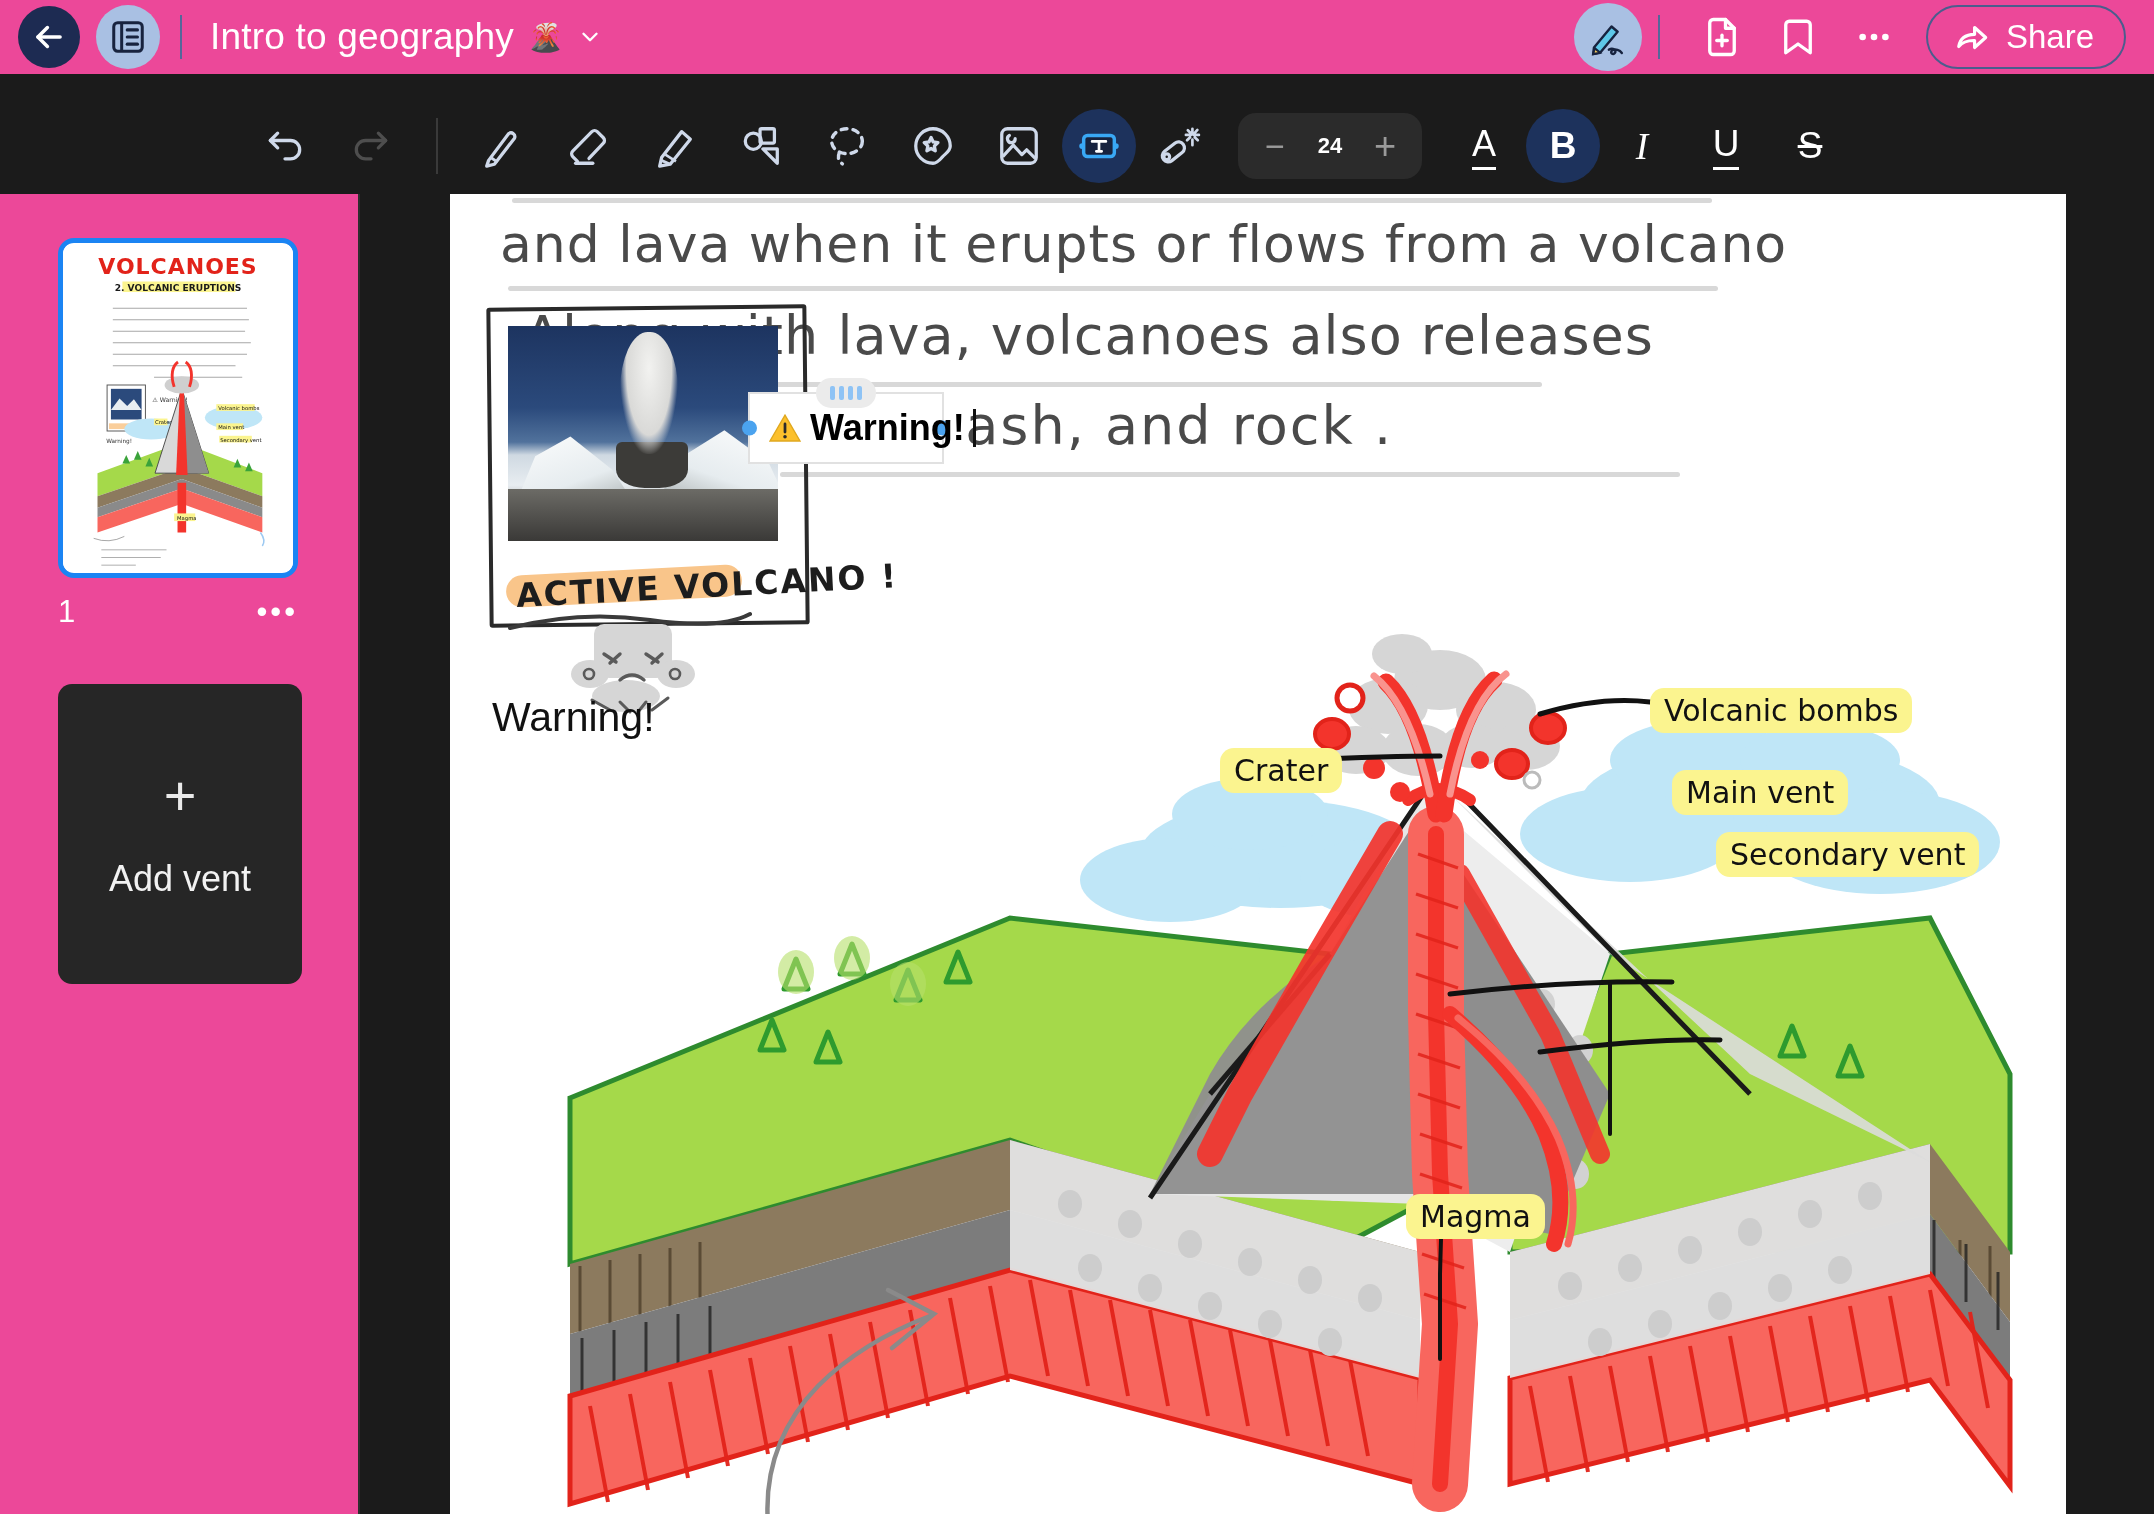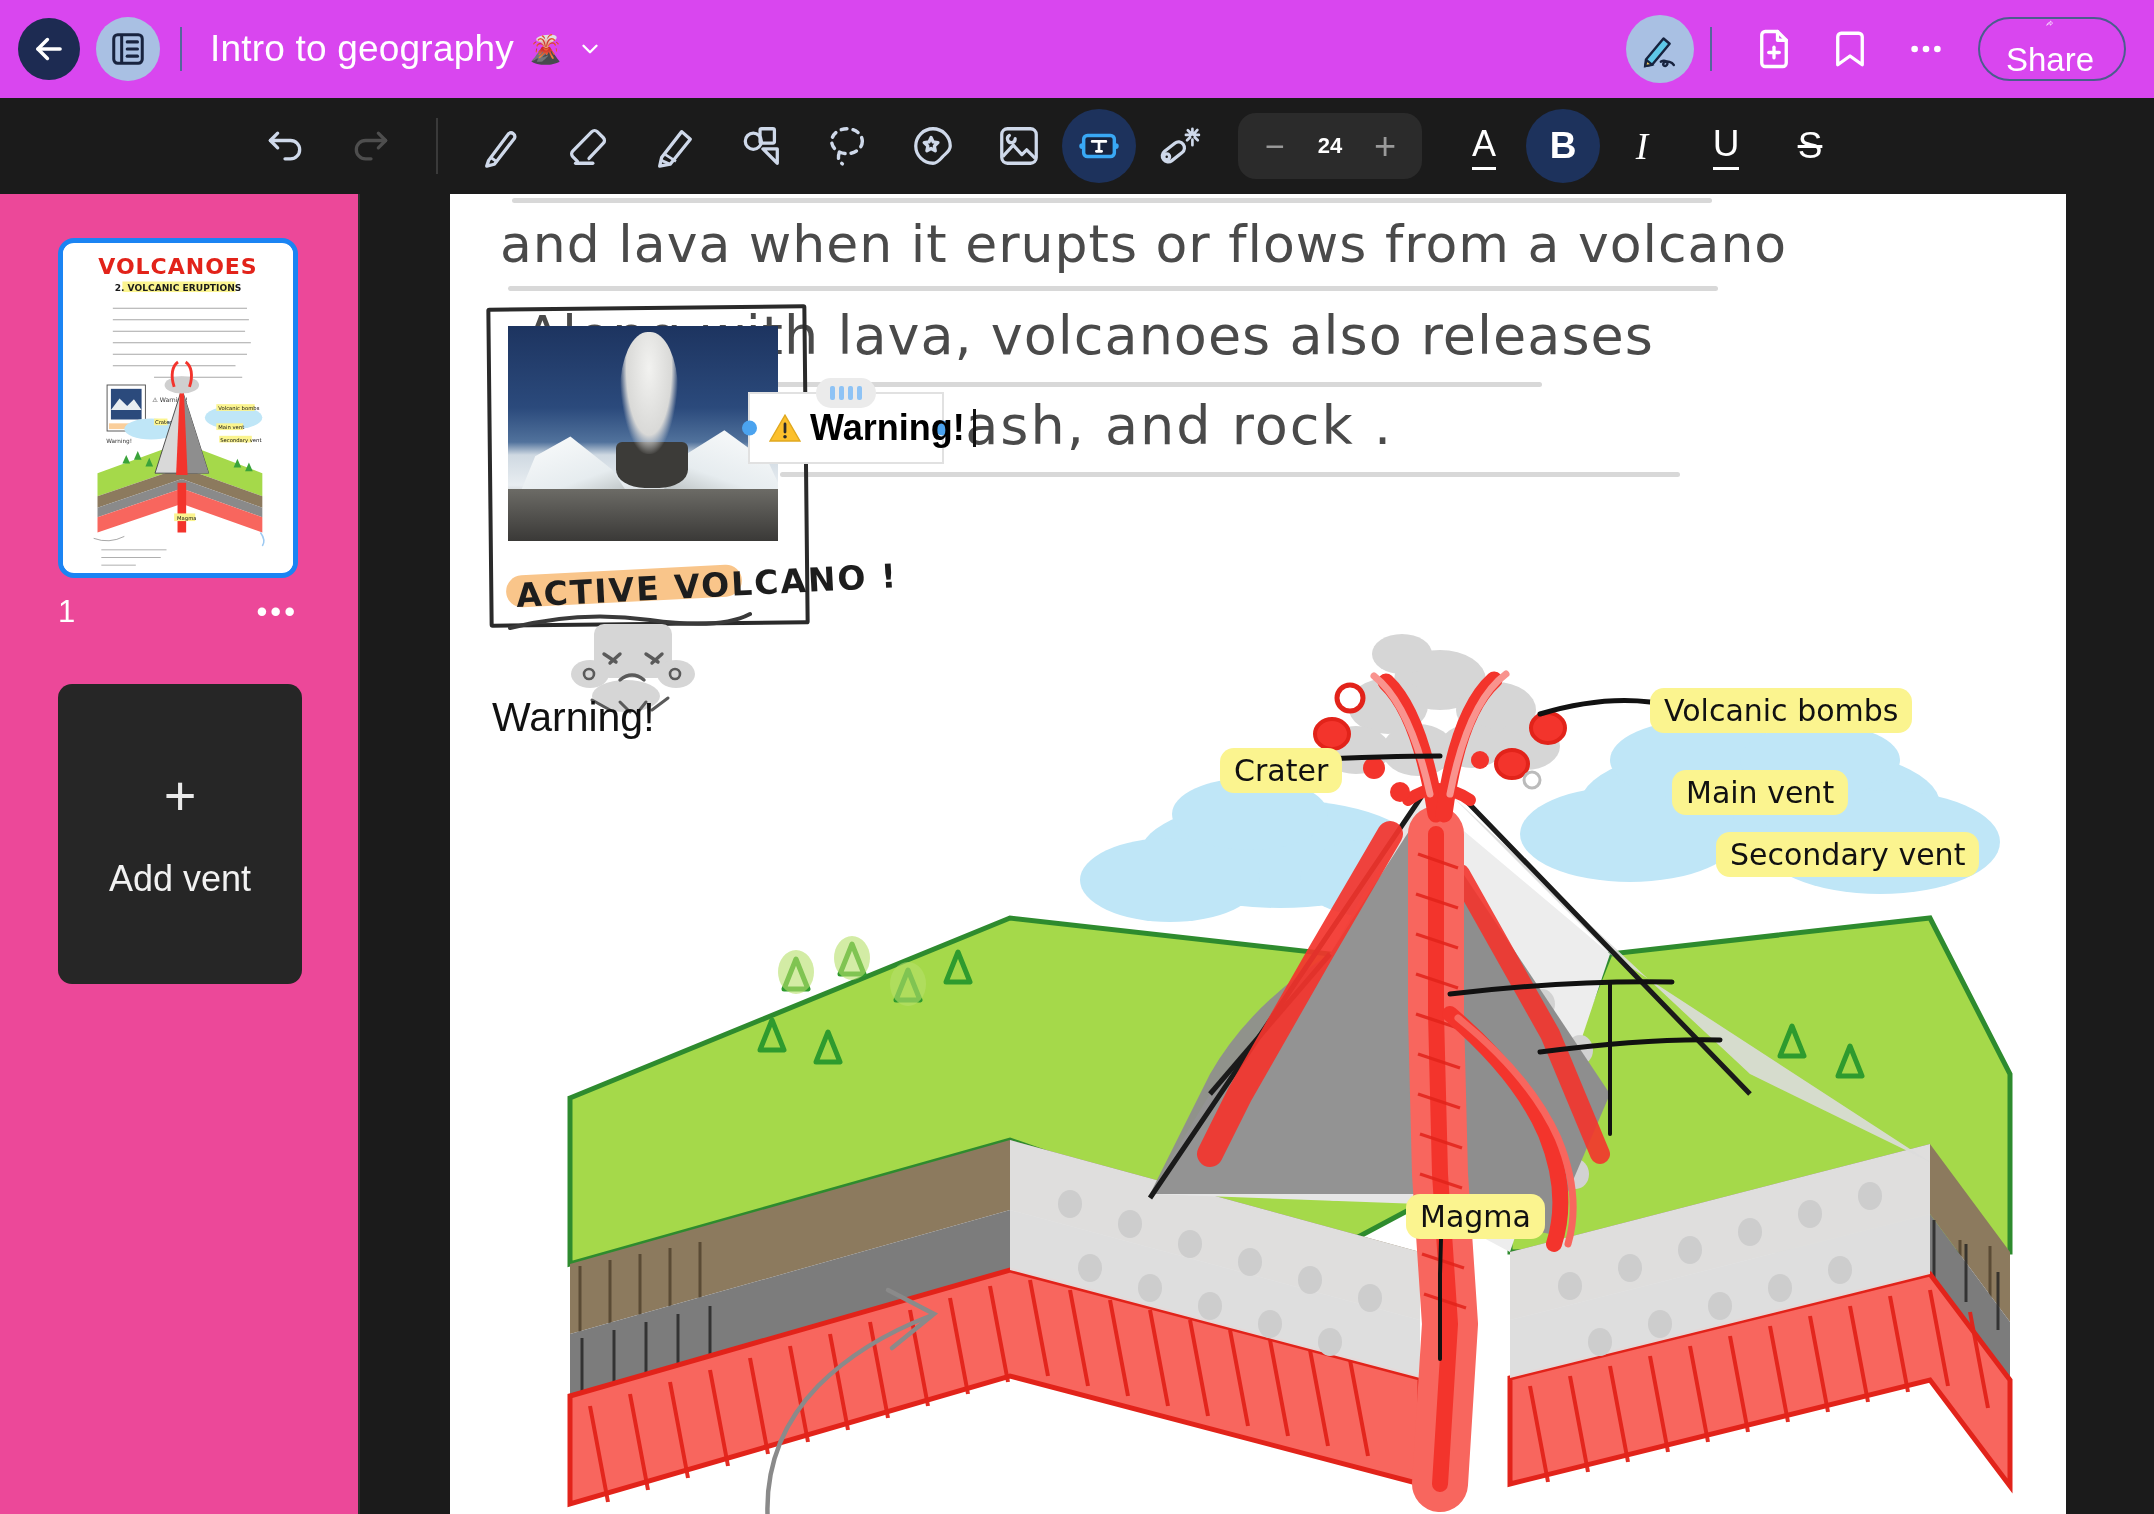--- a/index.html
+++ b/index.html
@@ -6,22 +6,22 @@
   html, body {
     width: 2154px; height: 1514px;
     overflow: hidden;
     background: #1b1b1b;
     font-family: "Liberation Sans", sans-serif;
   }
 
   
   #topbar {
     position: absolute; left: 0; top: 0;
-    width: 2154px; height: 98px;
-    background: #d946ef;
+    width: 2154px; height: 74px;
+    background: #ec4899;
     display: flex; align-items: center;
   }
   #back-btn {
     width: 62px; height: 62px; margin-left: 18px;
     border-radius: 50%;
     display: flex; align-items: center; justify-content: center;
     background: #1d2b52;
     cursor: pointer;
   }
   #notebook-btn {
@@ -47,21 +47,21 @@
     margin-right: 16px; cursor: pointer;
   }
   .tb-icon {
     width: 76px; height: 76px; display: flex; align-items: center; justify-content: center;
     cursor: pointer;
   }
   #share-btn {
     display: flex; align-items: center; gap: 14px;
     height: 64px; padding: 0 30px 0 26px;
     border: 2px solid #4b5d8d; border-radius: 34px;
-    color: #fff; font-size: 33px; margin-left: 14px; cursor: pointer; flex-direction: column;
+    color: #fff; font-size: 33px; margin-left: 14px; cursor: pointer;
   }
 
   
   #toolbar {
     position: absolute; left: 0; top: 98px;
     width: 2154px; height: 96px;
     background: #1b1b1b;
     display: flex; align-items: center;
   }
   .tool {

